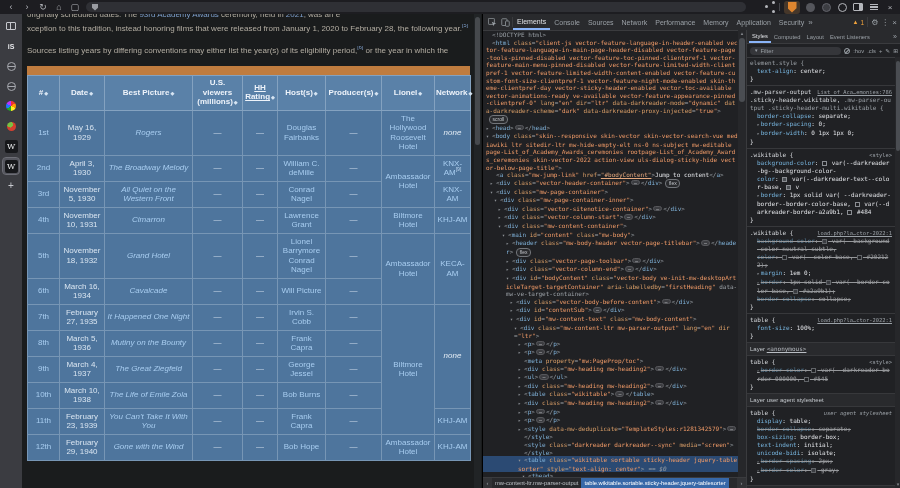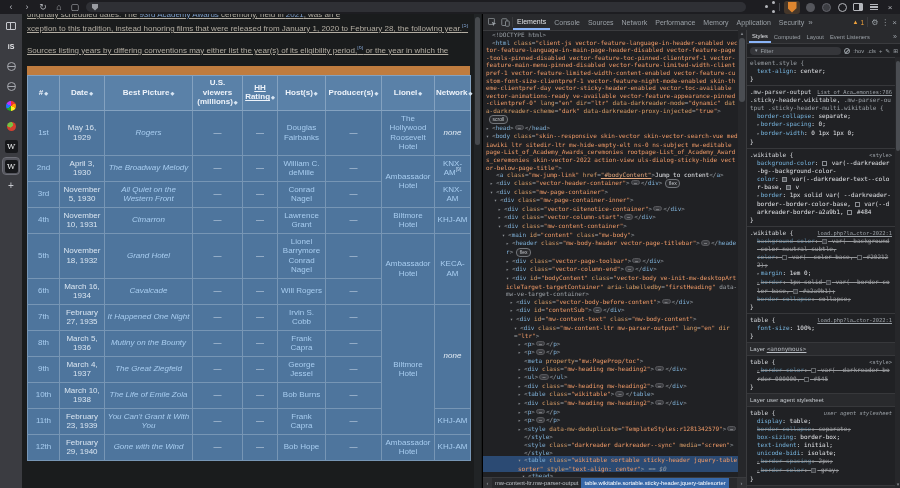--- a/index.html
+++ b/index.html
@@ -42,21 +42,21 @@
   .k-wheel{width:10px;height:10px;border-radius:50%;
      background:conic-gradient(#e33 0 16%,#f90 16% 33%,#fe2 33% 50%,#2a2 50% 66%,#27f 66% 83%,#b3f 83% 100%);}
   .k-berry{width:9px;height:9px;border-radius:50%;
      background:radial-gradient(circle at 35% 28%, #7bc043 0 34%, #d4402f 35%);}
   .k-wiki{width:13px;height:13px;border-radius:2px;background:#17181b;color:#e9eaec;
      font-family:"DejaVu Serif",serif;font-size:8px;display:flex;align-items:center;justify-content:center;}
   .k-plus{color:#c9cbd0;font-size:10px;line-height:10px;}
   
   #page{position:absolute;left:22px;top:14px;width:460px;height:474px;background:#1a1c1d;overflow:hidden;}
   #page-inner{padding:0 0 0 5px;}
-  .pline{font-size:8px;line-height:10px;color:#b3ada2;width:443px;white-space:nowrap;overflow:hidden;text-decoration:underline;}
+  .pline{font-size:8px;line-height:10px;color:#b3ada2;width:443px;white-space:nowrap;overflow:hidden;}
   #pl1wrap{height:6px;overflow:hidden;}
   #pline1{margin-top:-4px;}
   #pline2{margin-top:4px;}
   #pline3{margin-top:12px;}
   .plink{color:#7e9fcc;}
   sup.pref{font-size:5.5px;color:#7e9fcc;vertical-align:super;line-height:0;}
   #orange-bar{margin-top:10px;width:443px;height:9px;background:rgba(205,132,66,0.92);}
   #wikitable{width:443px;border-collapse:collapse;table-layout:fixed;text-align:center;
      font-size:8px;line-height:9.5px;color:#d9e5f1;}
   #wikitable th{background:#5a81a8;color:#eef3fa;font-weight:bold;border:1px solid #84a2c0;padding:2px 1px;}
@@ -318,21 +318,21 @@
             <td><span class="dash">—</span></td>
             <td rowspan="2"><span class="lk">Ambassador Hotel</span></td>
             <td rowspan="2"><span class="lk">KECA-AM</span></td>
           </tr>
           <tr>
             <td><span class="lk">6th</span></td>
             <td><span>March 16, 1934</span></td>
             <td><span class="film">Cavalcade</span></td>
             <td><span class="dash">—</span></td>
             <td><span class="dash">—</span></td>
-            <td><span class="lk">Will Rogers</span></td>
+            <td><span class="lk">Will Picture</span></td>
             <td><span class="dash">—</span></td>
           </tr>
           <tr>
             <td><span class="lk">7th</span></td>
             <td><span>February 27, 1935</span></td>
             <td><span class="film">It Happened One Night</span></td>
             <td><span class="dash">—</span></td>
             <td><span class="dash">—</span></td>
             <td><span class="lk">Irvin S. Cobb</span></td>
             <td><span class="dash">—</span></td>
@@ -362,21 +362,21 @@
             <td><span>March 10, 1938</span></td>
             <td><span class="film">The Life of Emile Zola</span></td>
             <td><span class="dash">—</span></td>
             <td><span class="dash">—</span></td>
             <td><span class="lk">Bob Burns</span></td>
             <td><span class="dash">—</span></td>
           </tr>
           <tr>
             <td><span class="lk">11th</span></td>
             <td><span>February 23, 1939</span></td>
-            <td><span class="film">You Can't Grant It With You</span></td>
+            <td><span class="film">You Can't Take It With You</span></td>
             <td><span class="dash">—</span></td>
             <td><span class="dash">—</span></td>
             <td><span class="lk">Frank Capra</span></td>
             <td><span class="dash">—</span></td>
             <td><span class="lk">KHJ-AM</span></td>
           </tr>
           <tr>
             <td><span class="lk">12th</span></td>
             <td><span>February 29, 1940</span></td>
             <td><span class="film">Gone with the Wind</span></td>

